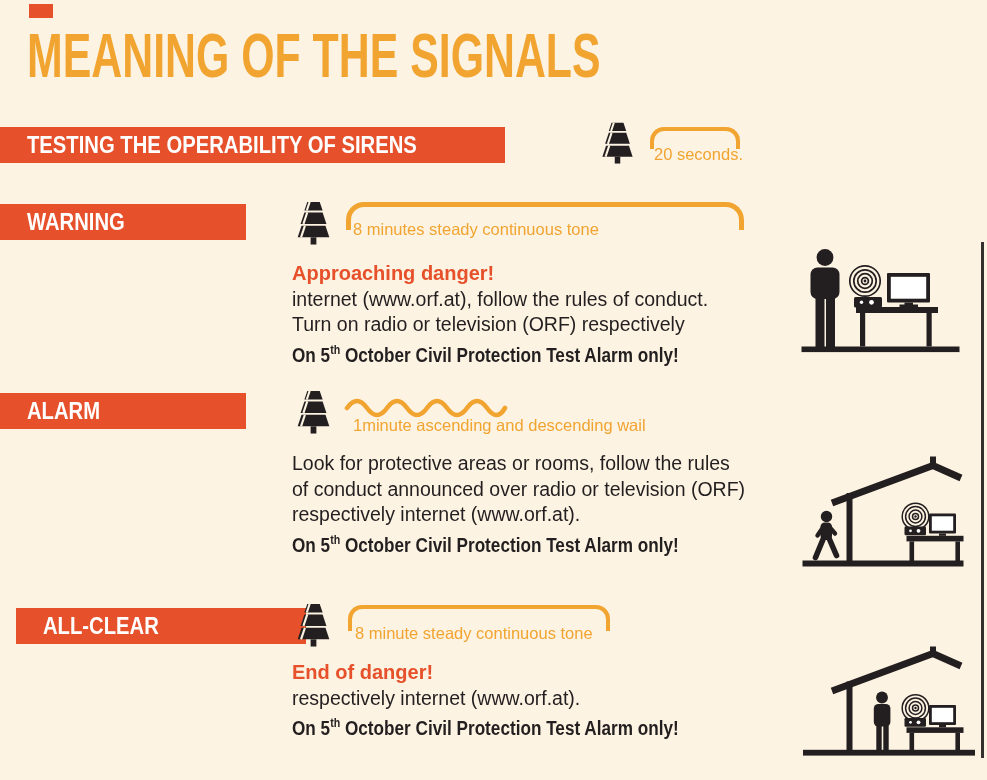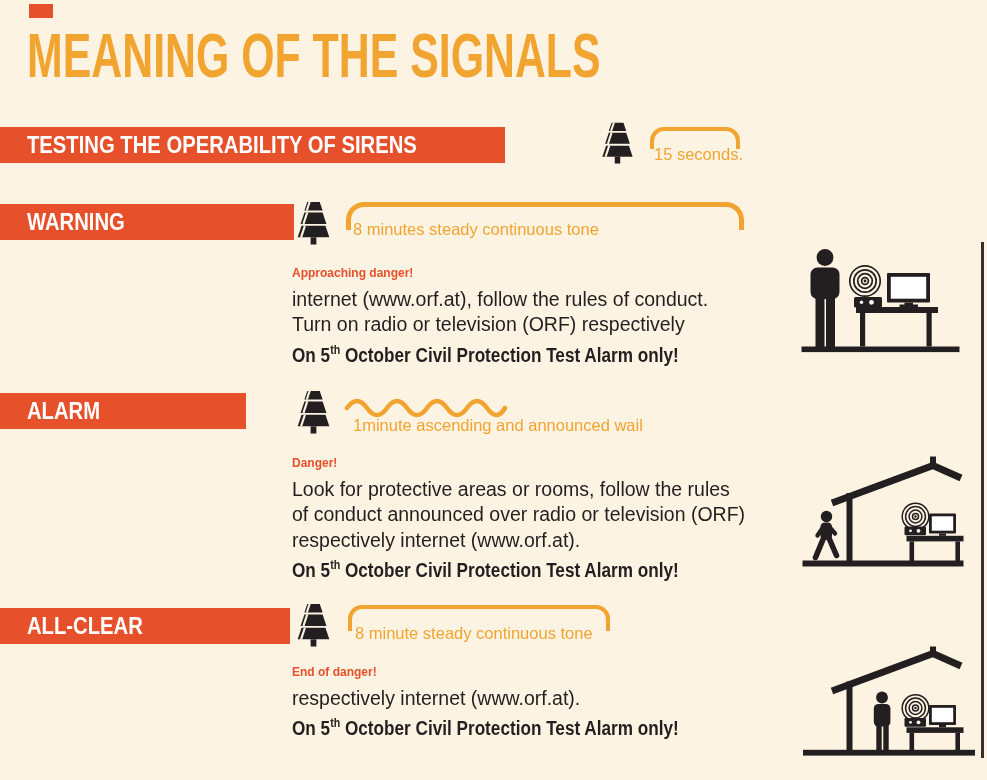--- a/index.html
+++ b/index.html
@@ -32,21 +32,21 @@
   
   .bracket {
     border: 4px solid #F2A431; border-bottom: none;
     border-top-left-radius: 14px; border-top-right-radius: 14px;
     box-sizing: border-box;
   }
   .bracket.big { border-width: 5px; border-top-left-radius: 18px; border-top-right-radius: 18px; }
   .caption { color: #F2A431; font-size: 16.5px; white-space: nowrap; }
   
   .textblock { left: 292px; width: 480px; font-size: 19.5px; line-height: 25.5px; }
-  .headline { color: #E6502A; font-weight: bold; font-size: 12px; }
+  .headline { color: #E6502A; font-weight: bold; font-size: 20px; }
   .bodyline { color: #231F20; }
   .boldline { color: #231F20; font-weight: bold; white-space: nowrap;
               transform: scaleX(0.88); transform-origin: left center; }
   .boldline sup { font-size: 0.62em; }
   .pictogram { display:block; }
   .right-border { left: 981px; top: 242px; width: 3px; height: 516px; background: #33302D; }
 </style>
 </head>
 <body>
 
@@ -65,23 +65,23 @@
       <polygon points="7.5,28 32.5,28 36.5,40 3.5,40"></polygon>
       <rect x="17" y="40" width="6" height="7.5"></rect>
     </g>
     <g stroke="#FCF3E2" stroke-width="2.2">
       <line x1="16" y1="3" x2="13" y2="12"></line>
         <line x1="13.5" y1="14" x2="9.5" y2="26"></line>
         <line x1="11" y1="28" x2="7" y2="40"></line>
     </g>
   </svg>
   <div class="abs bracket" style="left:650px; top:127px; width:90px; height:22px;"></div>
-  <div class="abs caption" style="left:654px; top:145px;">15 seconds.</div>
-
-  <div class="abs banner" style="left:0; top:204px; width:294px; height:36px;">
+  <div class="abs caption" style="left:654px; top:145px;">20 seconds.</div>
+
+  <div class="abs banner" style="left:0; top:204px; width:246px; height:36px;">
     <span>WARNING</span>
   </div>
   <svg class="abs pictogram" style="left:294px; top:199px;" width="39" height="46" viewBox="0 0 40 48">
     <g fill="#231F20">
       <polygon points="13.5,3 26.5,3 29.5,12 10.5,12"></polygon>
       <polygon points="10.5,14 29.5,14 33.5,26 6.5,26"></polygon>
       <polygon points="7.5,28 32.5,28 36.5,40 3.5,40"></polygon>
       <rect x="17" y="40" width="6" height="7.5"></rect>
     </g>
     <g stroke="#FCF3E2" stroke-width="2.2">
@@ -147,24 +147,23 @@
     </g>
     <g stroke="#FCF3E2" stroke-width="2.2">
       <line x1="16" y1="3" x2="13" y2="12"></line>
         <line x1="13.5" y1="14" x2="9.5" y2="26"></line>
         <line x1="11" y1="28" x2="7" y2="40"></line>
     </g>
   </svg>
   <svg class="abs" style="left:344px; top:391px;" width="164" height="28" viewBox="0 0 164 28">
     <path d="M3,17 Q13,3 23,17 T43,17 T63,17 T83,17 T103,17 T123,17 T143,17 T161,17" fill="none" stroke="#F2A431" stroke-width="4.6" stroke-linecap="round"></path>
   </svg>
-  <div class="abs caption" style="left:353px; top:416px;">1minute ascending and announced wail</div>
+  <div class="abs caption" style="left:353px; top:416px;">1minute ascending and descending wail</div>
 
   <div class="abs textblock" style="top:451px;">
-    <div class="headline">Danger!</div>
     <div class="bodyline">Look for protective areas or rooms, follow the rules</div>
     <div class="bodyline">of conduct announced over radio or television (ORF)</div>
     <div class="bodyline">respectively internet (www.orf.at).</div>
     <div class="boldline"><span>On 5</span><sup>th</sup><span> October Civil Protection Test Alarm only!</span></div>
   </div>
 
   <svg class="abs pictogram" style="left:795px; top:450px;" width="192" height="130" viewBox="0 0 192 130">
     <g fill="#231F20">
       <g>
         <path d="M37,53 L138,15.5 L166,28" fill="none" stroke="#231F20" stroke-width="7"></path>
@@ -198,21 +197,21 @@
       </g>
       <g>
         <rect x="111.5" y="85.8" width="57" height="5.6"></rect>
         <rect x="114.5" y="91.4" width="4.6" height="20.6"></rect>
         <rect x="160.4" y="91.4" width="4.6" height="20.6"></rect>
       </g>
       <rect x="7.5" y="110.5" width="161" height="6"></rect>
     </g>
   </svg>
 
-  <div class="abs banner" style="left:0; top:608px; width:290px; height:36px;">
+  <div class="abs banner" style="left:16px; top:608px; width:290px; height:36px;">
     <span>ALL-CLEAR</span>
   </div>
   <svg class="abs pictogram" style="left:294px; top:601px;" width="39" height="46" viewBox="0 0 40 48">
     <g fill="#231F20">
       <polygon points="13.5,3 26.5,3 29.5,12 10.5,12"></polygon>
       <polygon points="10.5,14 29.5,14 33.5,26 6.5,26"></polygon>
       <polygon points="7.5,28 32.5,28 36.5,40 3.5,40"></polygon>
       <rect x="17" y="40" width="6" height="7.5"></rect>
     </g>
     <g stroke="#FCF3E2" stroke-width="2.2">

